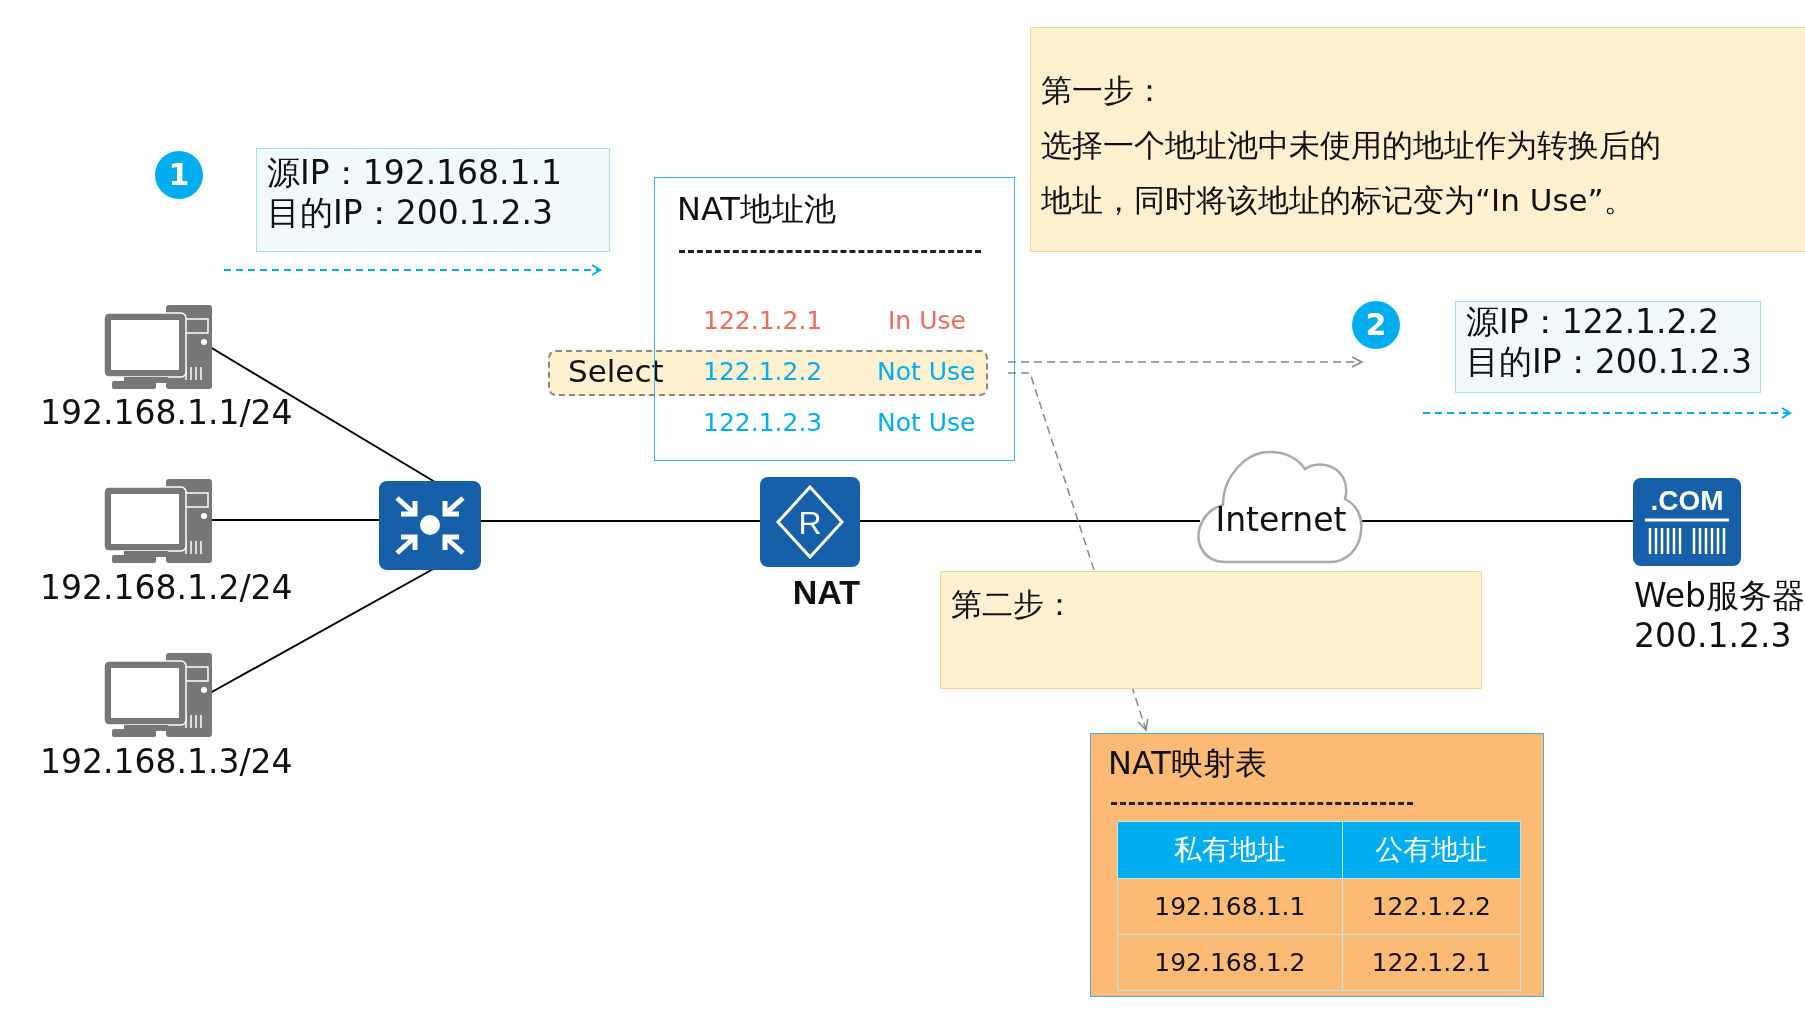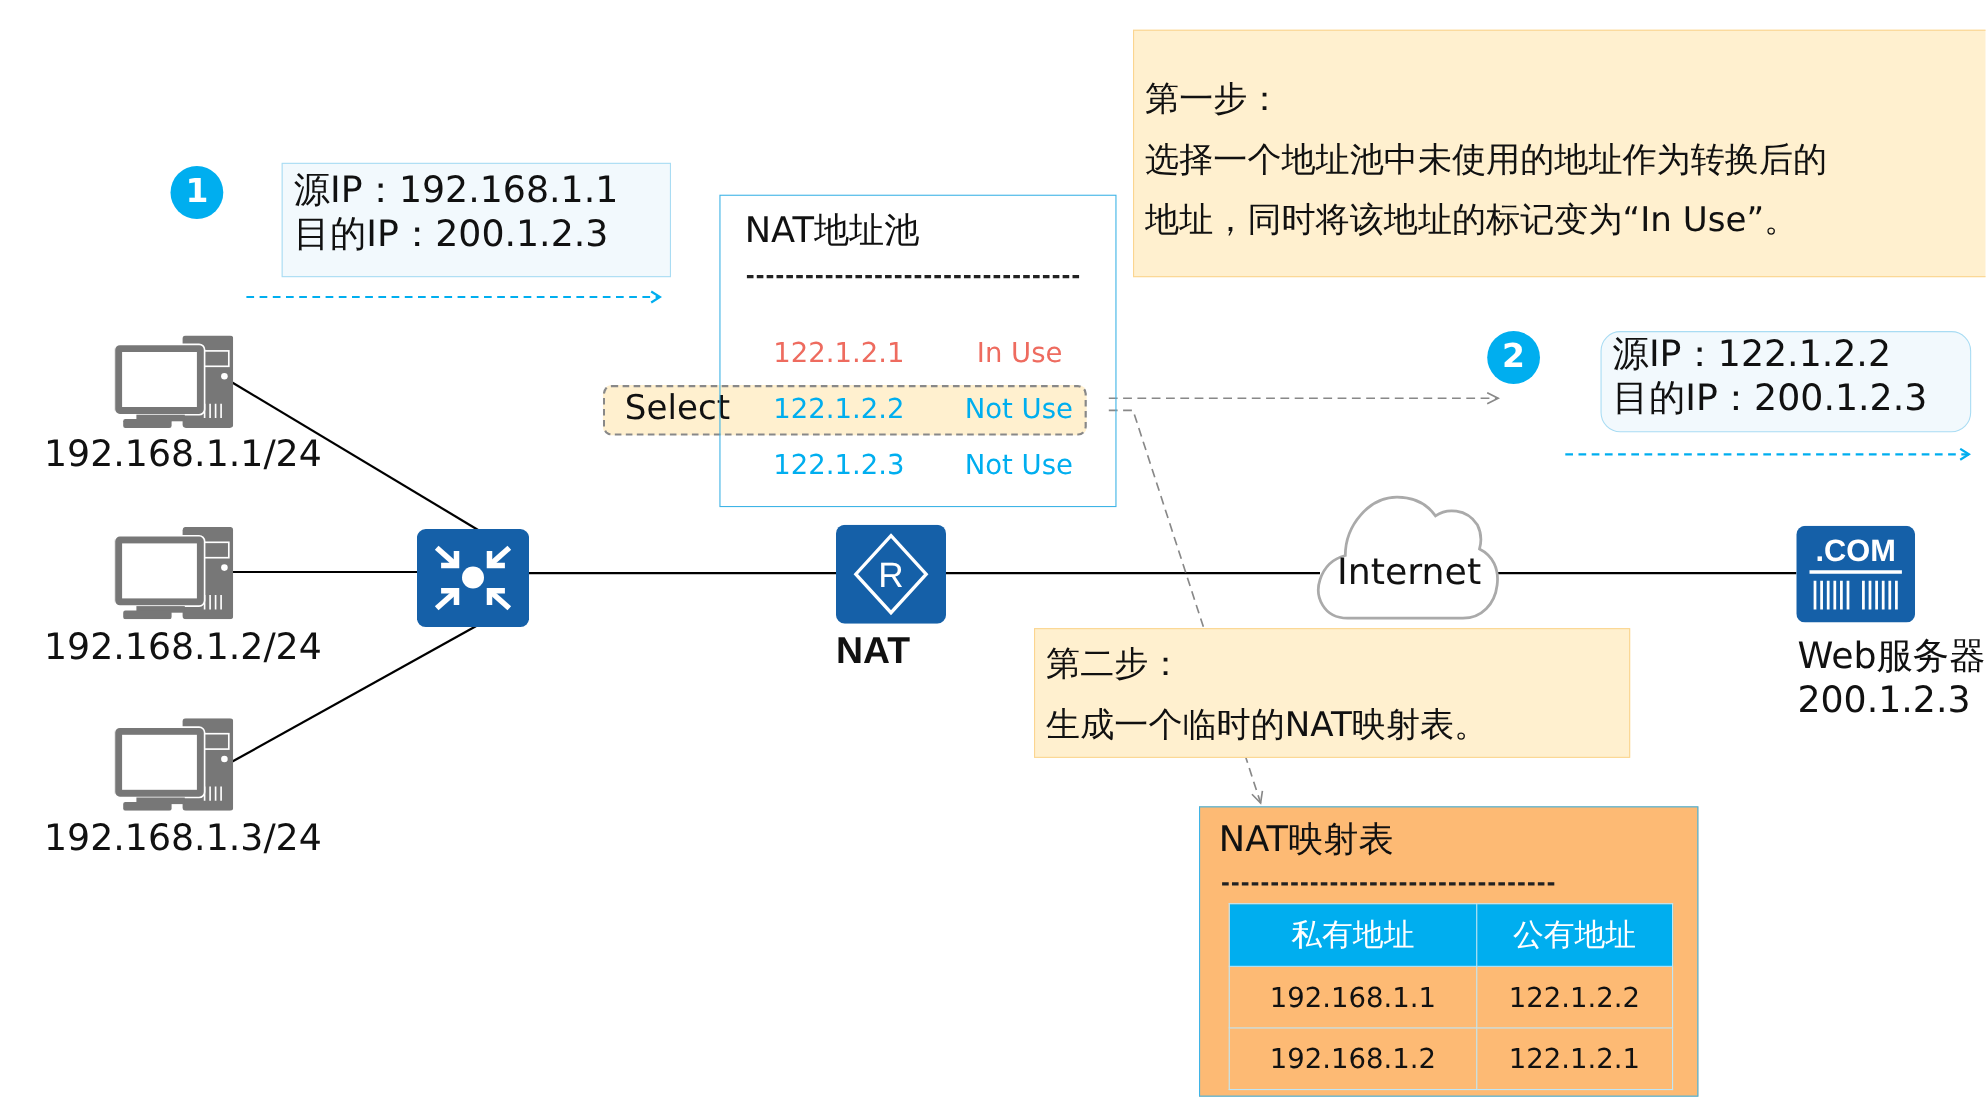--- a/index.html
+++ b/index.html
@@ -47,21 +47,21 @@
   <polyline points="1008,373 1030,373 1146,730" fill="none" stroke="#888" stroke-width="1.5" stroke-dasharray="8,5" marker-end="url(#arrGray)"></polyline>
 </svg>
 
 <div class="badge" style="left:155px;top:151px;">1</div>
 <div class="pkt" style="left:224px;top:148px;width:354px;height:104px;">
   <div><span>源IP：</span><span>192.168.1.1</span></div>
   <div><span>目的IP：</span><span>200.1.2.3</span></div>
 </div>
 
 <div class="badge" style="left:1352px;top:301px;">2</div>
-<div class="pkt" style="left:1423px;top:301px;width:337px;height:92px;padding-top:0;border-radius:18px;">
+<div class="pkt" style="left:1423px;top:301px;width:306px;height:92px;padding-top:0;">
   <div><span>源IP：</span><span>122.1.2.2</span></div>
   <div><span>目的IP：</span><span>200.1.2.3</span></div>
 </div>
 
 <div class="abs" style="left:104px;top:305px;">
   <svg width="108" height="84">
     <rect x="62" y="0" width="46" height="84" rx="3" fill="#777"></rect>
     <rect x="66" y="14" width="38" height="14" fill="none" stroke="#fff" stroke-width="1.5"></rect>
     <circle cx="100" cy="37" r="3" fill="#fff"></circle>
     <g stroke="#fff" stroke-width="1.5">
@@ -133,21 +133,21 @@
   </svg>
 </div>
 
 <div class="abs" style="left:760px;top:477px;">
   <svg width="100" height="90">
     <rect x="0" y="0" width="100" height="90" rx="8" fill="#1560a8"></rect>
     <path d="M50,10 L82,45 L50,80 L18,45 Z" fill="none" stroke="#fff" stroke-width="3"></path>
     <text x="50" y="57" text-anchor="middle" font-family="Liberation Sans, sans-serif" font-size="32" fill="#fff">R</text>
   </svg>
 </div>
-<div class="abs" style="left:760px;top:573px;width:100px;text-align:left;font-size:34px;font-weight:bold;font-family:'Liberation Sans',sans-serif;">NAT</div>
+<div class="abs" style="left:760px;top:573px;width:100px;text-align:right;font-size:34px;font-weight:bold;font-family:'Liberation Sans',sans-serif;">NAT</div>
 
 <div class="abs" style="left:1195px;top:447px;">
   <svg width="170" height="120">
     <path d="M30,115 C8,115 0,95 5,80 C10,65 20,60 28,58 C28,30 50,5 75,5 C95,5 105,15 110,22 C120,15 138,15 148,30 C152,38 152,45 150,52 C162,58 168,70 166,85 C164,102 152,115 135,115 Z" fill="#fff" stroke="#aaa" stroke-width="2.5"></path>
   </svg>
 </div>
 <div class="abs" style="left:1200px;top:500px;width:162px;text-align:center;font-size:33px;">Internet</div>
 
 <div class="abs" style="left:1633px;top:478px;">
   <svg width="108" height="88">
@@ -176,21 +176,20 @@
 </div>
 
 <div class="note" style="left:1030px;top:27px;width:818px;height:225px;padding-top:35px;">
   <div>第一步：</div>
   <div>选择一个地址池中未使用的地址作为转换后的</div>
   <div>地址，同时将该地址的标记变为“In Use”。</div>
 </div>
 
 <div class="note" style="left:940px;top:571px;width:542px;height:118px;padding-top:5px;">
   <div>第二步：</div>
-  <div>生成一个临时的NAT映射表。</div>
 </div>
 
 <div class="select-box" style="left:548px;top:350px;width:440px;height:46px;"></div>
 <div class="abs" style="left:568px;top:353px;font-size:31px;">Select</div>
 <div class="panel" style="left:654px;top:177px;width:361px;height:284px;background:transparent;text-decoration:underline;">
   <div class="panel-title" style="left:22px;top:10px;">NAT地址池</div>
   <div class="dashes" style="left:24px;top:72px;width:302px;"></div>
   <div class="pool-row" style="left:48px;top:128px;color:#ee6b5f;">122.1.2.1</div>
   <div class="pool-row" style="left:233px;top:128px;color:#ee6b5f;">In Use</div>
   <div class="pool-row" style="left:48px;top:179px;color:#00aeef;">122.1.2.2</div>

